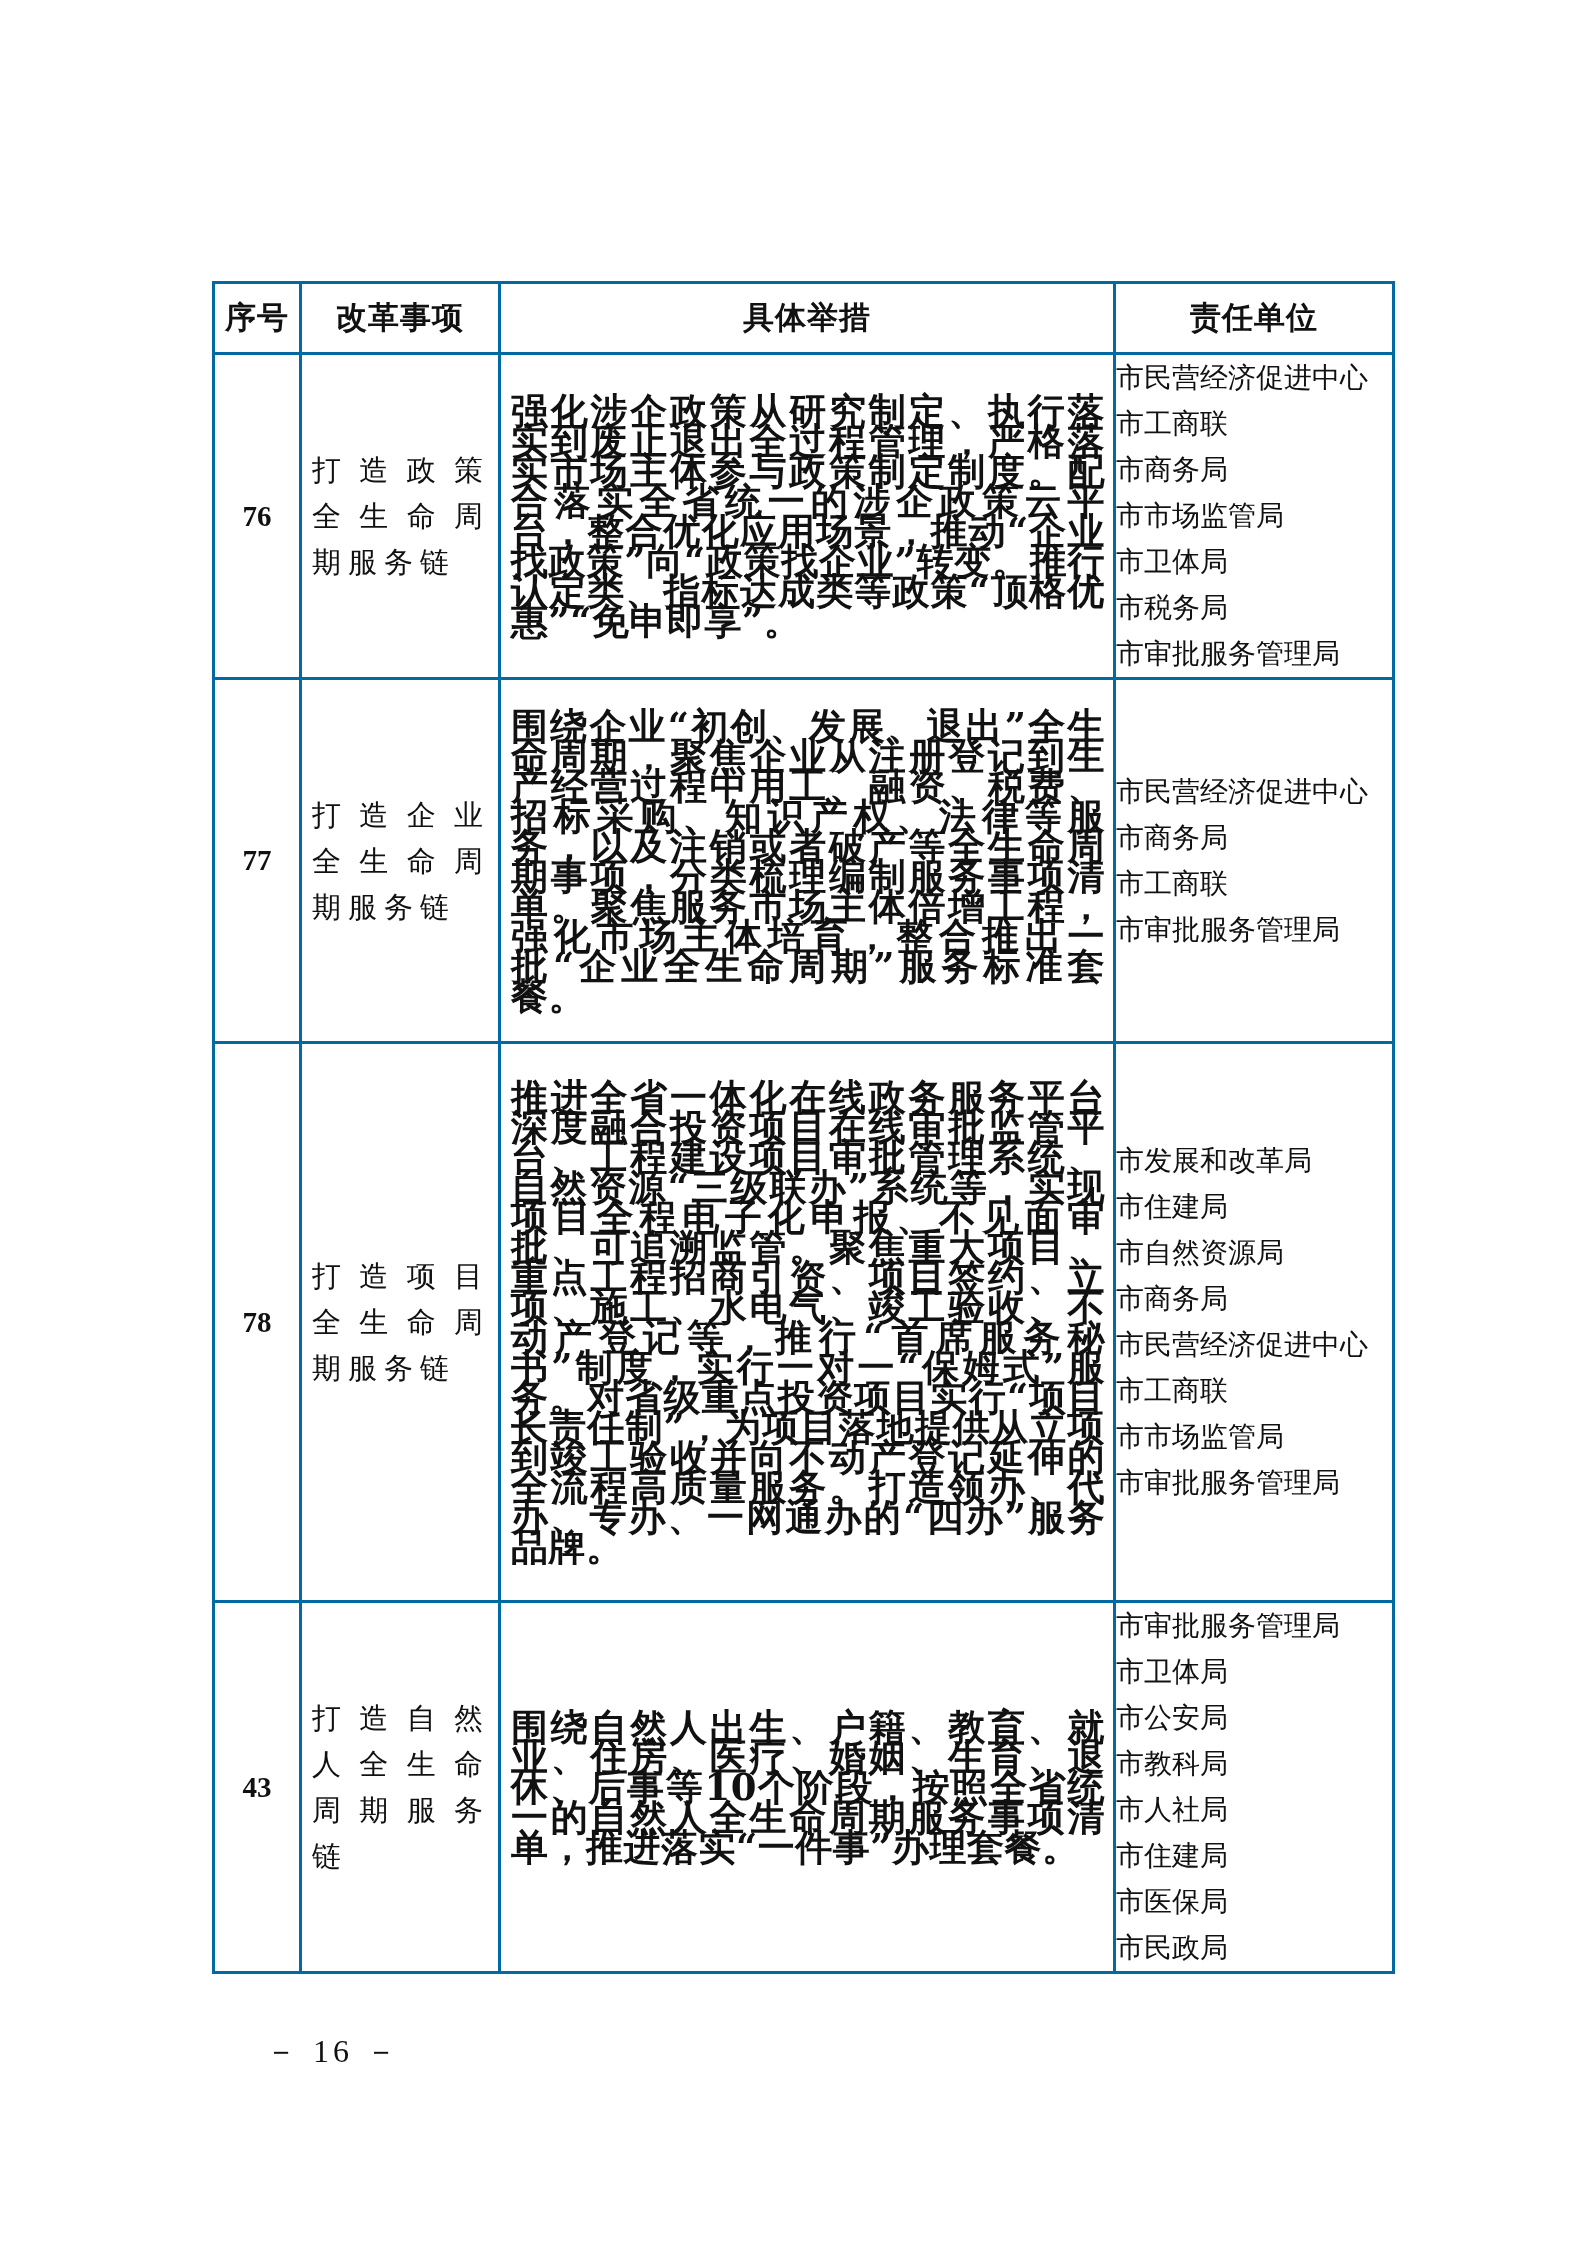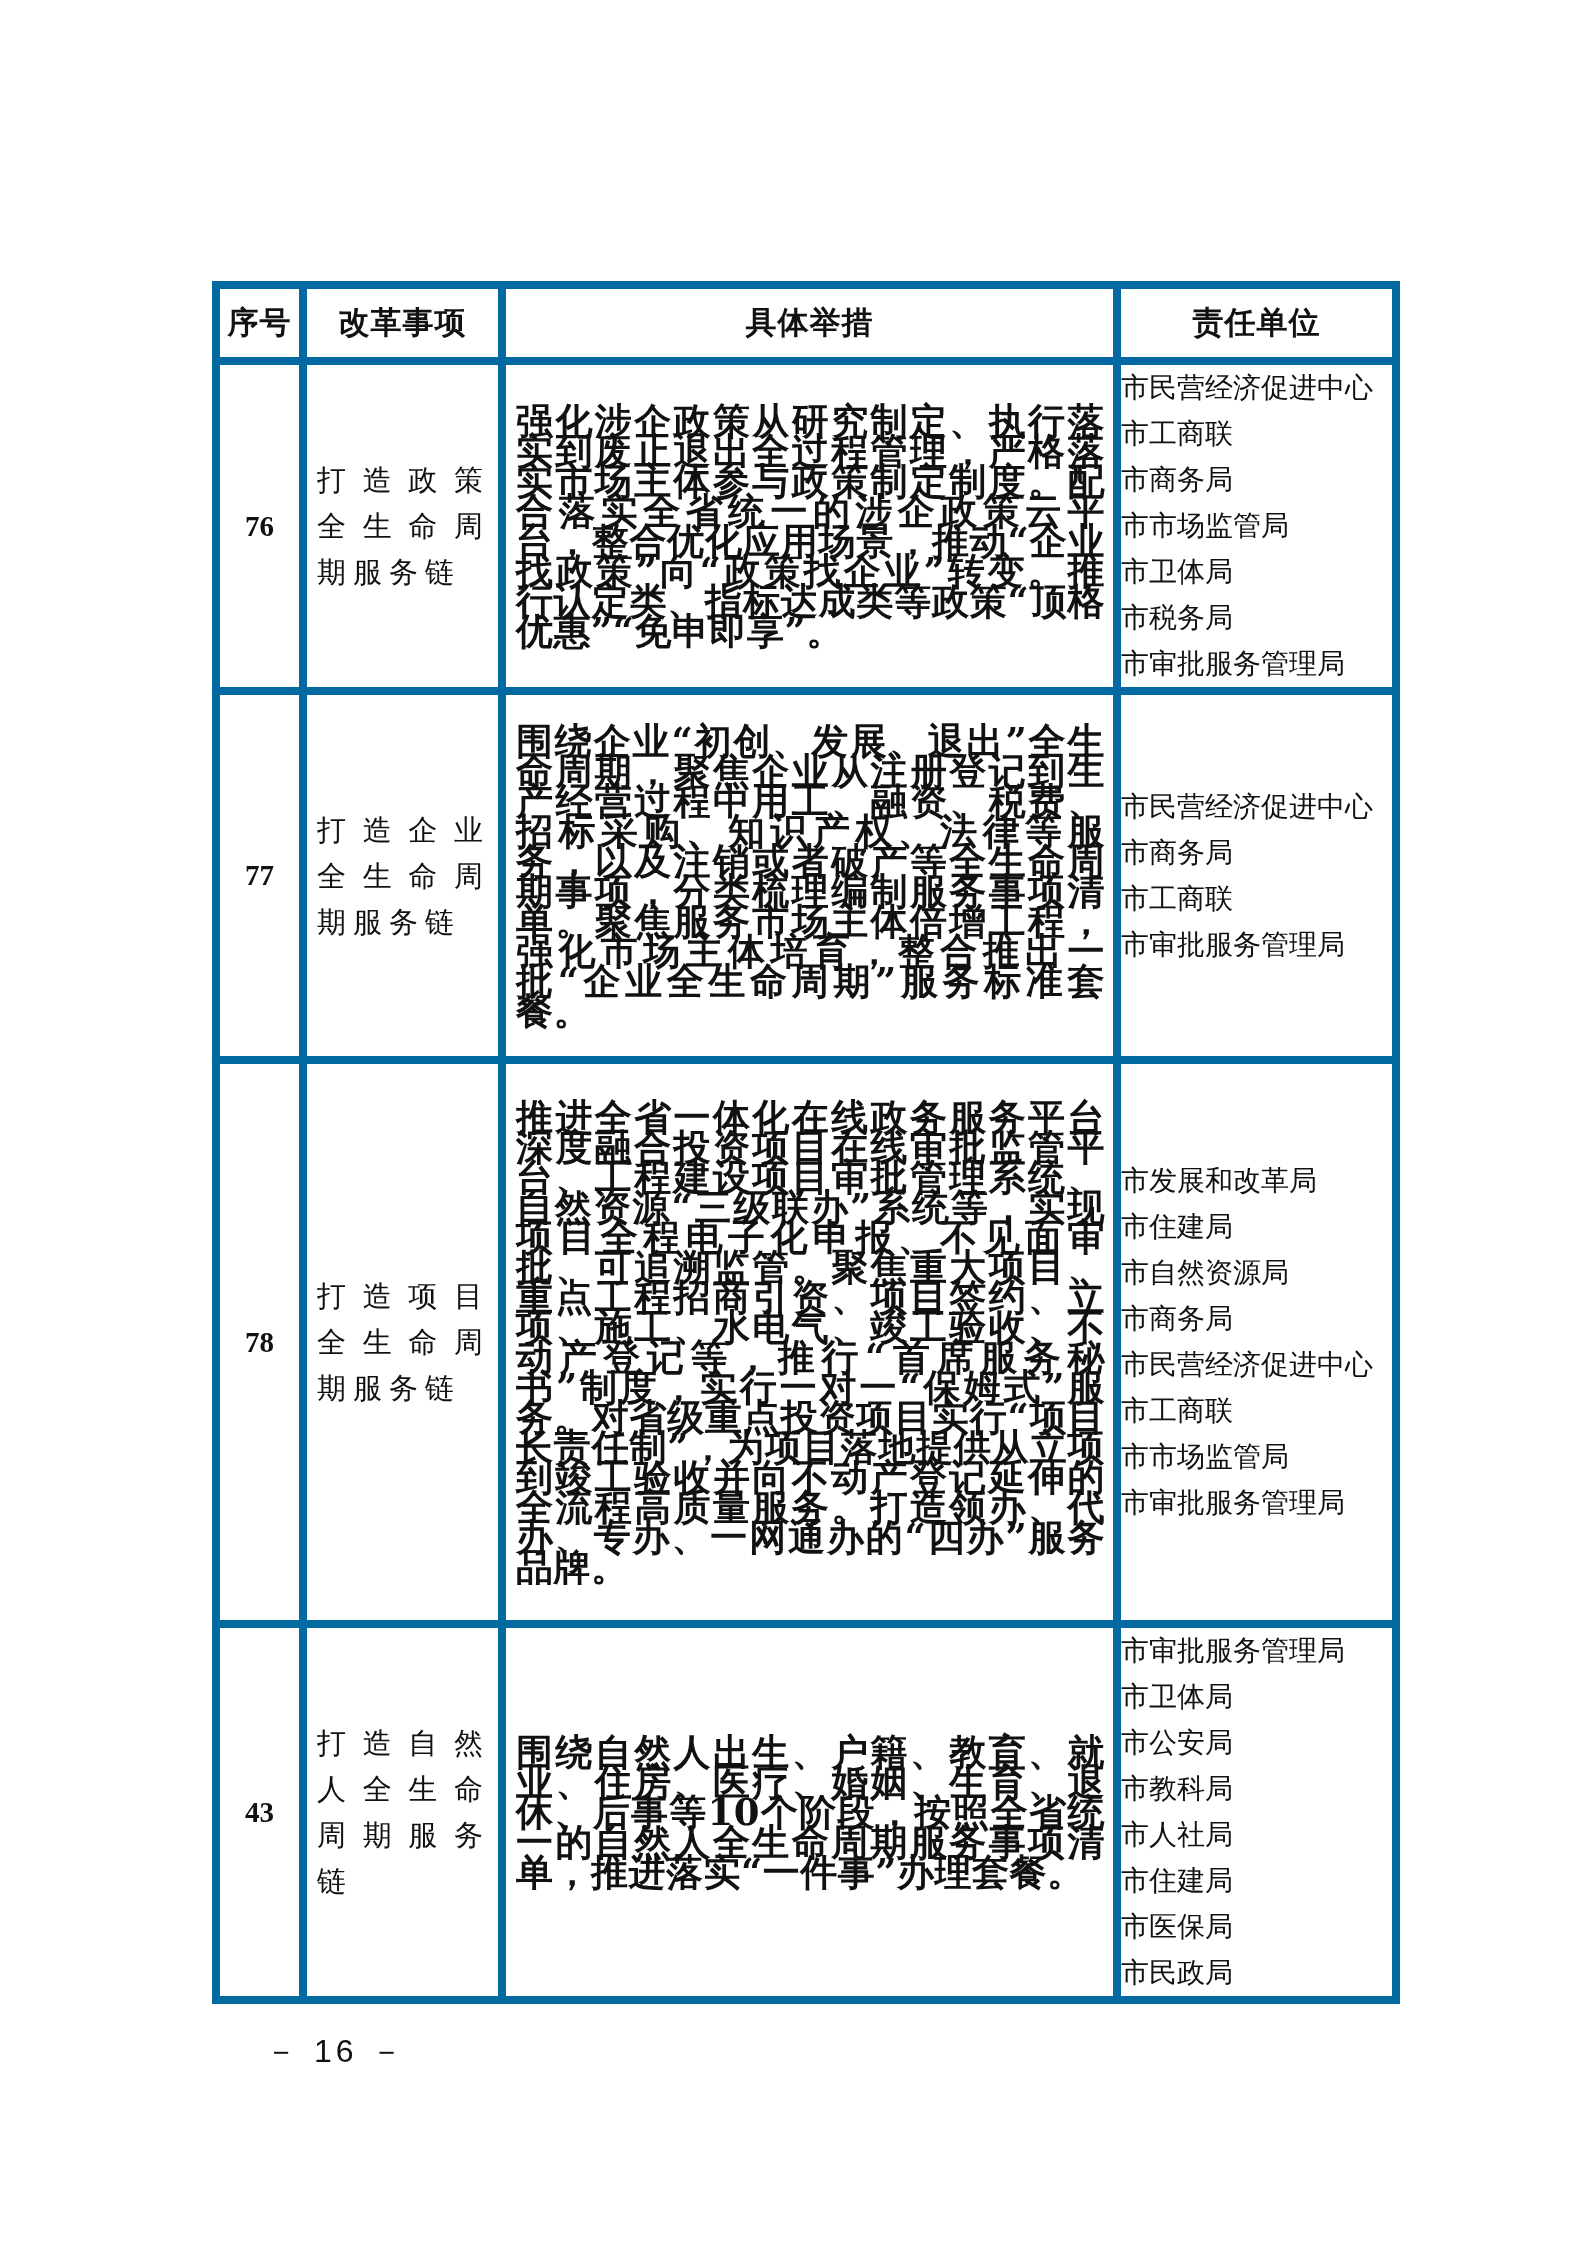--- a/index.html
+++ b/index.html
@@ -1,36 +1,36 @@
 <!DOCTYPE html>
 <html><head>
 <meta charset="utf-8">
 <style>
   html, body { margin: 0; padding: 0; background: #ffffff; }
   body { width: 1587px; height: 2245px; position: relative; overflow: hidden;
          font-family: "DejaVu Serif", "Liberation Serif", serif; color: #111; }
   .page-table { position: absolute; left: 212px; top: 281px; border-collapse: collapse;
                 table-layout: fixed; width: 1180px; }
-  .page-table td, .page-table th { border: 8px solid #0369a1; padding: 0; vertical-align: middle; }
+  .page-table td, .page-table th { border: 3px solid #0369a1; padding: 0; vertical-align: middle; }
   .page-table th { font-family: "DejaVu Sans", "Liberation Sans", sans-serif; font-weight: bold;
                    font-size: 31px; height: 68px; text-align: center; letter-spacing: 1px; }
   col.c1 { width: 87px; } col.c2 { width: 199px; } col.c3 { width: 615px; } col.c4 { width: 279px; }
   .seq { text-align: center; font-family: "Liberation Serif", serif; font-size: 29px; font-weight: bold; }
   .item { padding: 0 8px 0 10px !important; font-size: 29px; line-height: 46px;
           letter-spacing: 7px; text-align: justify; }
   .measure { padding: 0 8px 0 10px !important; font-size: 37px; line-height: 30px;
              text-align: justify; text-align-last: left; letter-spacing: 0.5px; font-weight: bold; }
   .units { text-align: left; font-size: 28px; line-height: 46px; }
   .units div { white-space: nowrap; }
   tr.r76 td { height: 320px; }
   tr.r77 td { height: 361px; }
   tr.r78 td { height: 556px; }
   tr.r79 td { height: 357px; }
   .page-number { position: absolute; left: 265px; top: 2030px; font-size: 32px;
-                 font-family: Liberation Sans, sans-serif; letter-spacing: 4px; }
+                 font-family: Liberation Serif, serif; letter-spacing: 4px; }
 </style>
 </head>
 <body>
 
 <table class="page-table">
   <colgroup>
       <col class="c1">
       <col class="c2">
       <col class="c3">
       <col class="c4">

